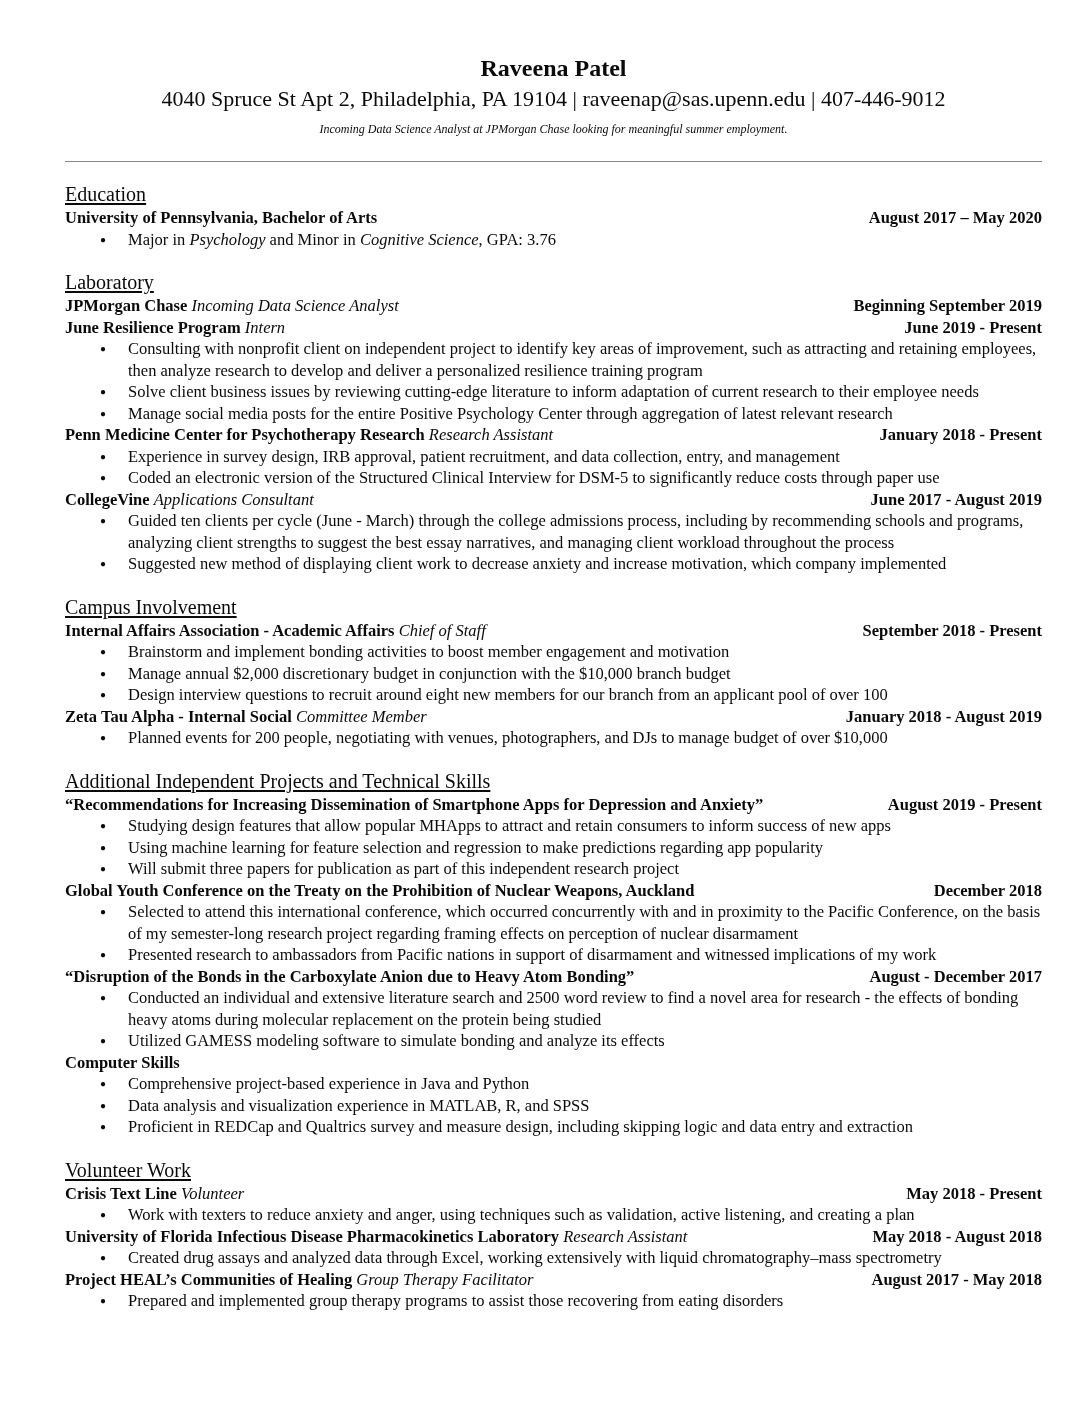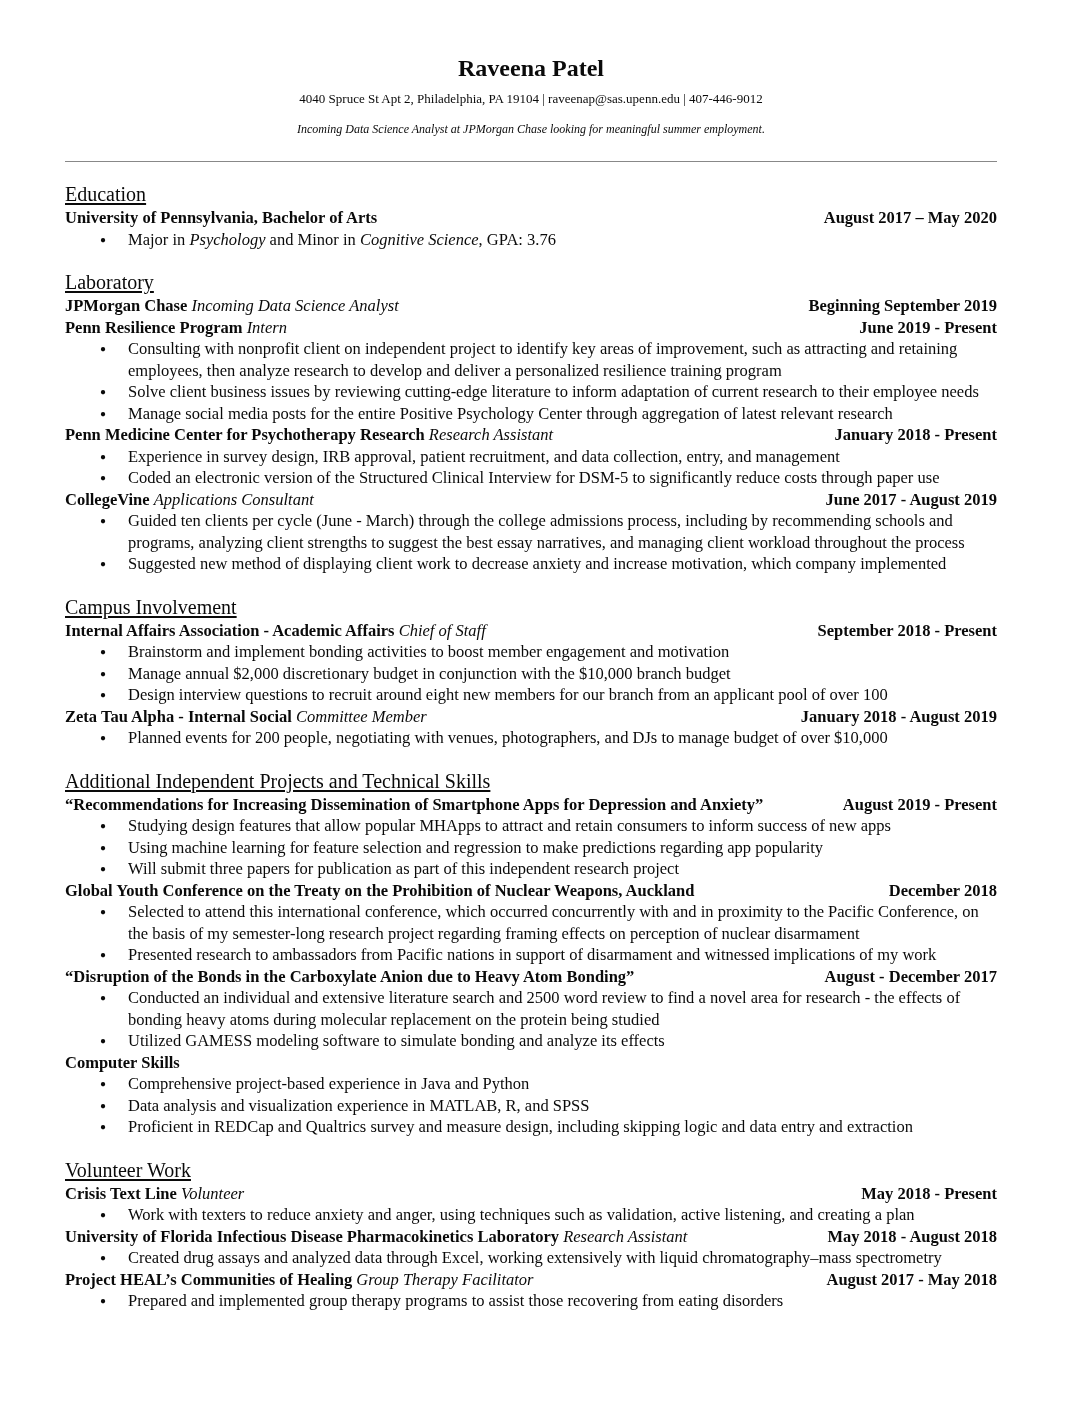--- a/index.html
+++ b/index.html
@@ -11,31 +11,31 @@
     width: 1088px;
     min-height: 1408px;
     color: #0a0a0a;
     font-family: "Liberation Serif", serif;
     font-size: 16.5px;
   }
   .page {
     box-sizing: border-box;
     width: 1088px;
     min-height: 1408px;
-    padding: 54px 91px 60px 65px;
+    padding: 54px 46px 60px 65px;
   }
   
   .doc-header { text-align: center; }
   .doc-name {
     font-size: 24px;
     font-weight: bold;
     line-height: 28px;
   }
   .doc-contact {
-    font-size: 13px;
+    font-size: 22px;
     line-height: 22px;
     margin-top: 6px;
   }
   .doc-tagline {
     font-size: 12px;
     font-style: italic;
     line-height: 22px;
     margin-top: 8px;
   }
   .rule {
@@ -101,21 +101,21 @@
           <span class="bullet-text"><span>Major in </span><span class="it">Psychology</span><span> and Minor in </span><span class="it">Cognitive Science</span><span>, GPA: 3.76</span></span>
         </div>
       </div>
       <div class="section">
         <div class="section-heading">Laboratory</div>
         <div class="entry-row">
           <div class="entry-left"><span class="entry-title">JPMorgan Chase</span> <span class="entry-role">Incoming Data Science Analyst</span></div>
           <div class="entry-date">Beginning September 2019</div>
         </div>
         <div class="entry-row">
-          <div class="entry-left"><span class="entry-title">Penn Resilience Program</span> <span class="entry-role">Intern</span></div>
+          <div class="entry-left"><span class="entry-title">June Resilience Program</span> <span class="entry-role">Intern</span></div>
           <div class="entry-date">June 2019 - Present</div>
         </div>
         <div class="bullet">
           <span class="bullet-marker">●</span>
           <span class="bullet-text">Consulting with nonprofit client on independent project to identify key areas of improvement, such as attracting and retaining employees, then analyze research to develop and deliver a personalized resilience training program</span>
         </div>
         <div class="bullet">
           <span class="bullet-marker">●</span>
           <span class="bullet-text">Solve client business issues by reviewing cutting-edge literature to inform adaptation of current research to their employee needs</span>
         </div>

